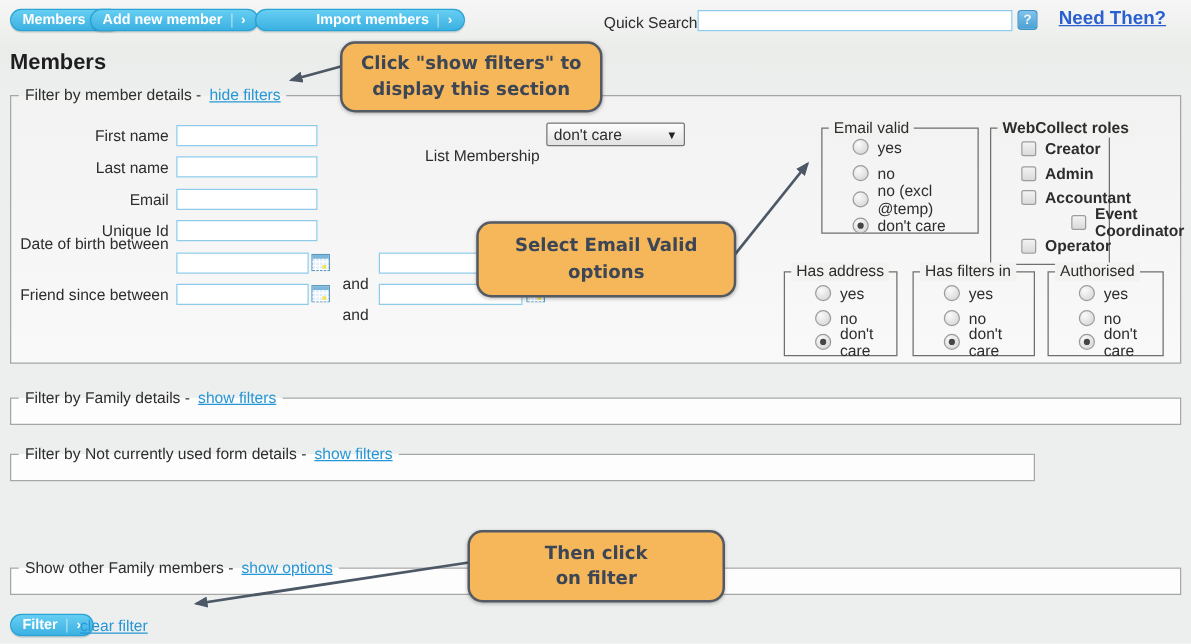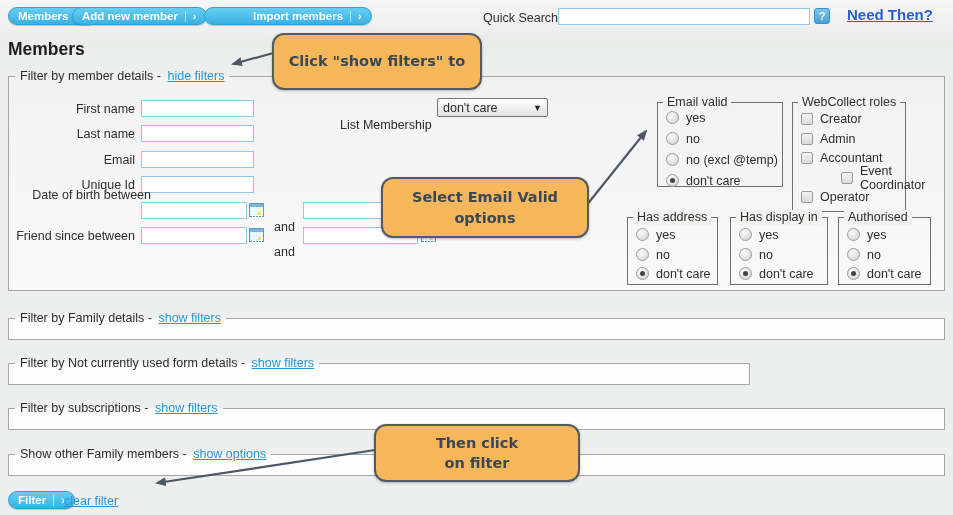--- a/index.html
+++ b/index.html
@@ -37,21 +37,21 @@
   .fs-main{background:linear-gradient(#f1f2f1,#f8f9f8);}
   .fs-collapsed{background:#fdfdfd;}
   .fslegend{position:absolute;top:-8px;left:6px;padding:0 5px;line-height:15px;white-space:nowrap;
             background:linear-gradient(180deg,#edefee 50%,#f3f4f2 50%);}
   .fs-collapsed .fslegend{background:linear-gradient(180deg,#edefee 50%,#fdfdfd 50%);}
   .fslegend .lnk{margin-left:3px;}
 
   
   .gbox{position:absolute;border:1px solid #6f6f6f;box-sizing:border-box;}
   .glegend{position:absolute;top:-8px;left:5px;padding:0 4px;line-height:15px;background:#f2f3f1;white-space:nowrap;}
-  .opt{position:absolute;left:8px;display:flex;align-items:center;gap:7px;height:15px;cursor:pointer;}
+  .opt{position:absolute;left:24px;display:flex;align-items:center;gap:7px;height:15px;cursor:pointer;}
   .radio{width:13px;height:13px;border-radius:50%;border:1px solid #9c9c9c;box-sizing:border-box;
          background:radial-gradient(circle at 35% 30%,#fbfbfb,#d0d0d0);position:relative;flex:0 0 auto;}
   .radio.checked::after{content:"";position:absolute;left:3px;top:3px;width:5px;height:5px;
          border-radius:50%;background:#454545;}
   .checkbox{width:12px;height:12px;border:1px solid #9c9c9c;border-radius:2px;box-sizing:border-box;
          background:linear-gradient(#f3f3f3,#dadada);flex:0 0 auto;}
 
   
   .flabel{position:absolute;left:8px;width:127px;text-align:right;white-space:nowrap;}
   .tinput{position:absolute;height:13px;border:1px solid #8fcbe9;background:#fff;font-size:12px;padding:1px 2px;}
@@ -109,21 +109,21 @@
 
   <div class="flabel" style="top:102px;">First name</div>
   <input class="tinput" style="left: 141px; top: 100px; width: 107px;" value="">
   <div class="flabel" style="top:127px;">Last name</div>
   <input class="tinput" style="left: 141px; top: 125px; width: 107px;" value="">
   <div class="flabel" style="top:153px;">Email</div>
   <input class="tinput" style="left: 141px; top: 151px; width: 107px;" value="">
   <div class="flabel" style="top:178px;">Unique Id</div>
   <input class="tinput" style="left: 141px; top: 176px; width: 107px;" value="">
 
-  <div class="flabel" style="top:188px;padding-left:16px;">Date of birth between</div>
+  <div class="flabel" style="top:188px;">Date of birth between</div>
   <input class="tinput" style="left: 141px; top: 202px; width: 100px;" value="">
   <svg class="calicon" style="left:249px;top:203px;" viewBox="0 0 15 14">
     <rect x="0.5" y="0.5" width="14" height="13" fill="#ddeefb" stroke="#5a99c0"></rect>
     <rect x="1" y="1" width="13" height="3" fill="#7db6d9"></rect>
     <path d="M1 6.5h13M1 9.5h13M1 12.5h13M3.5 4v10M6.5 4v10M9.5 4v10M12.5 4v10" stroke="#ffffff" stroke-width="1" fill="none"></path>
     <rect x="9" y="9" width="3" height="3" fill="#f3e05e"></rect>
   </svg>
   <span class="andtxt" style="left:274px;top:204px;">and</span>
   <input class="tinput" style="left: 303px; top: 202px; width: 109px;" value="">
   <svg class="calicon" style="left:421px;top:203px;" viewBox="0 0 15 14">
@@ -169,21 +169,21 @@
     <label class="opt" style="top:49px;">
       <span class="radio"></span>
       <span>no (excl @temp)</span>
     </label>
     <label class="opt" style="top:70px;">
       <span class="radio checked"></span>
       <span>don't care</span>
     </label>
   </div>
 
-  <div class="gbox" style="left:792px;top:102px;width:114px;height:110px;">
+  <div class="gbox" style="left:792px;top:102px;width:96px;height:110px;font-weight:bold;">
     <span class="glegend">WebCollect roles</span>
     <label class="opt" style="top:8px;">
       <span class="checkbox"></span>
       <span>Creator</span>
     </label>
     <label class="opt" style="top:28px;">
       <span class="checkbox"></span>
       <span>Admin</span>
     </label>
     <label class="opt" style="top:47px;text-align:center;">
@@ -210,21 +210,21 @@
       <span class="radio"></span>
       <span>no</span>
     </label>
     <label class="opt" style="top:48px;">
       <span class="radio checked"></span>
       <span>don't care</span>
     </label>
   </div>
 
   <div class="gbox" style="left:730px;top:217px;width:98px;height:68px;">
-    <span class="glegend">Has display in</span>
+    <span class="glegend">Has filters in</span>
     <label class="opt" style="top:9px;">
       <span class="radio"></span>
       <span>yes</span>
     </label>
     <label class="opt" style="top:29px;">
       <span class="radio"></span>
       <span>no</span>
     </label>
     <label class="opt" style="top:48px;">
       <span class="radio checked"></span>
@@ -247,29 +247,23 @@
       <span>don't care</span>
     </label>
   </div>
 
   <div class="fsbox fs-collapsed" style="left:8px;top:318px;width:937px;height:22px;">
     <span class="fslegend">
       <span>Filter by Family details -</span>
       <a class="lnk">show filters</a>
     </span>
   </div>
-  <div class="fsbox fs-collapsed" style="left:8px;top:363px;width:742px;height:22px;">
+  <div class="fsbox fs-collapsed" style="left:8px;top:363px;width:820px;height:22px;">
     <span class="fslegend">
       <span>Filter by Not currently used form details -</span>
-      <a class="lnk">show filters</a>
-    </span>
-  </div>
-  <div class="fsbox fs-collapsed" style="left:8px;top:408px;width:937px;height:22px;">
-    <span class="fslegend">
-      <span>Filter by subscriptions -</span>
       <a class="lnk">show filters</a>
     </span>
   </div>
   <div class="fsbox fs-collapsed" style="left:8px;top:454px;width:937px;height:22px;padding-left:12px;">
     <span class="fslegend">
       <span>Show other Family members -</span>
       <a class="lnk">show options</a>
     </span>
   </div>
 
@@ -285,20 +279,21 @@
         <path d="M0,0 L11,4.5 L0,9 z" fill="#4c5866"></path>
       </marker>
     </defs>
     <line x1="277" y1="52" x2="233" y2="64" stroke="#4c5866" stroke-width="2.2" marker-end="url(#ah)"></line>
     <line x1="586" y1="206" x2="646" y2="131" stroke="#4c5866" stroke-width="2.2" marker-end="url(#ah)"></line>
     <line x1="375" y1="450" x2="157" y2="483" stroke="#4c5866" stroke-width="2.2" marker-end="url(#ah)"></line>
   </svg>
 
   <div class="callout" style="left:272px;top:33px;width:210px;height:57px;">
     <span>Click "show filters" to</span>
+    <span>display this section</span>
   </div>
   <div class="callout" style="left:381px;top:177px;width:208px;height:61px;">
     <span>Select Email Valid</span>
     <span>options</span>
   </div>
   <div class="callout" style="left:374px;top:424px;width:206px;height:58px;">
     <span>Then click</span>
     <span>on filter</span>
   </div>
 

